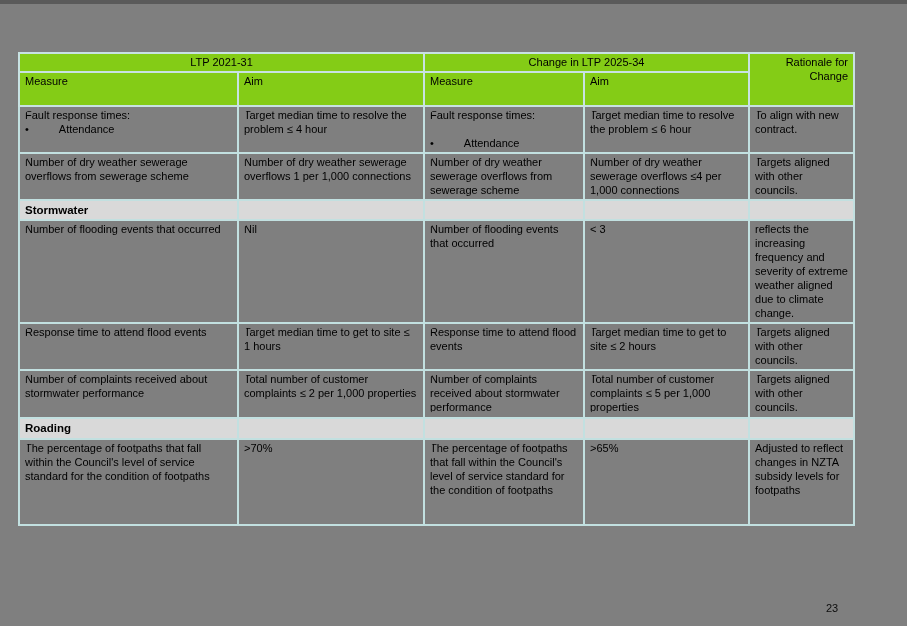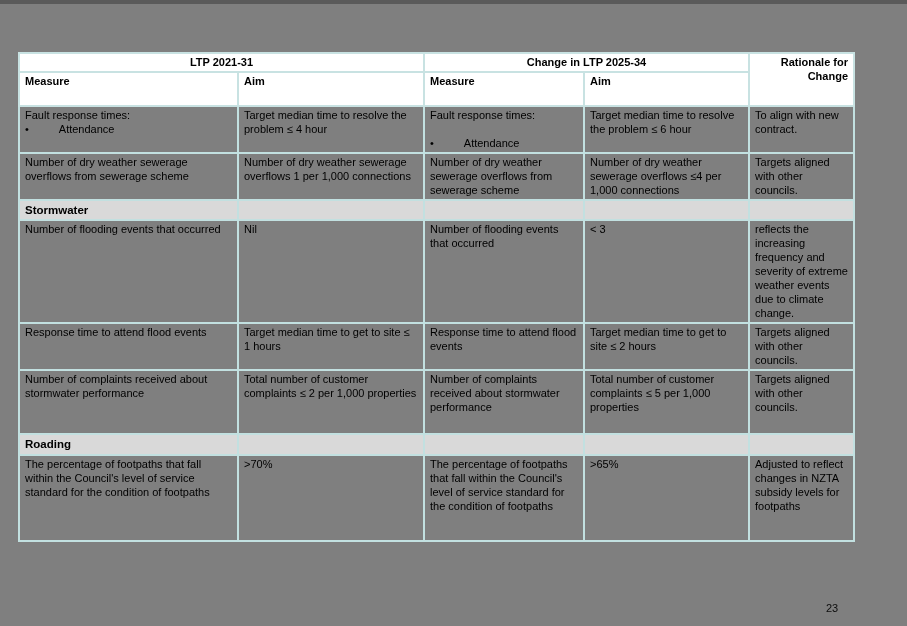--- a/index.html
+++ b/index.html
@@ -26,34 +26,34 @@
   th, td {
     border: 2px solid #c2e0e0;
     vertical-align: top;
     padding: 1px 5px 2px 5px;
     font-size: 11px;
     line-height: 14px;
     white-space: pre-wrap;
     overflow: hidden;
   }
   thead th {
-    background: #ffffff;
-    font-weight: bold;
+    background: #84cc16;
+    font-weight: normal;
     text-align: left;
     border-color: #c8e2e2;
   }
   th.group { text-align: center; }
   th.rationale-h { text-align: right; vertical-align: top; }
   tr.section-row td {
     background: #d9d9d9;
     font-weight: bold;
     font-size: 11.5px;
     padding-top: 2px;
   }
-  td.cell { background: transparent; }
+  td.cell { background: transparent; border-radius: 18px; }
   .pagenum {
     position: absolute; left: 826px; top: 602px;
     font-size: 11px; color: #0d0d0d;
   }
 </style>
 </head>
 <body>
 
 <div class="top-edge"></div>
 
@@ -101,30 +101,30 @@
       <td></td>
       <td></td>
       <td></td>
       <td></td>
     </tr>
     <tr style="height:88px">
       <td class="cell">Number of flooding events that occurred</td>
       <td class="cell">Nil</td>
       <td class="cell">Number of flooding events that occurred</td>
       <td class="cell">&lt; 3</td>
-      <td class="cell">reflects the increasing frequency and severity of extreme weather events due to climate change.</td>
+      <td class="cell">reflects the increasing frequency and severity of extreme weather aligned due to climate change.</td>
     </tr>
     <tr style="height:43px">
       <td class="cell">Response time to attend flood events</td>
       <td class="cell">Target median time to get to site ≤ 1 hours</td>
       <td class="cell">Response time to attend flood events</td>
       <td class="cell">Target median time to get to site ≤ 2 hours</td>
       <td class="cell">Targets aligned with other councils.</td>
     </tr>
-    <tr style="height:64px">
+    <tr style="height:48px">
       <td class="cell">Number of complaints received about stormwater performance</td>
       <td class="cell">Total number of customer complaints ≤ 2 per 1,000 properties</td>
       <td class="cell">Number of complaints received about stormwater performance</td>
       <td class="cell">Total number of customer complaints ≤ 5 per 1,000 properties</td>
       <td class="cell">Targets aligned with other councils.</td>
     </tr>
     <tr class="section-row" style="height:21px">
       <td>Roading</td>
       <td></td>
       <td></td>

